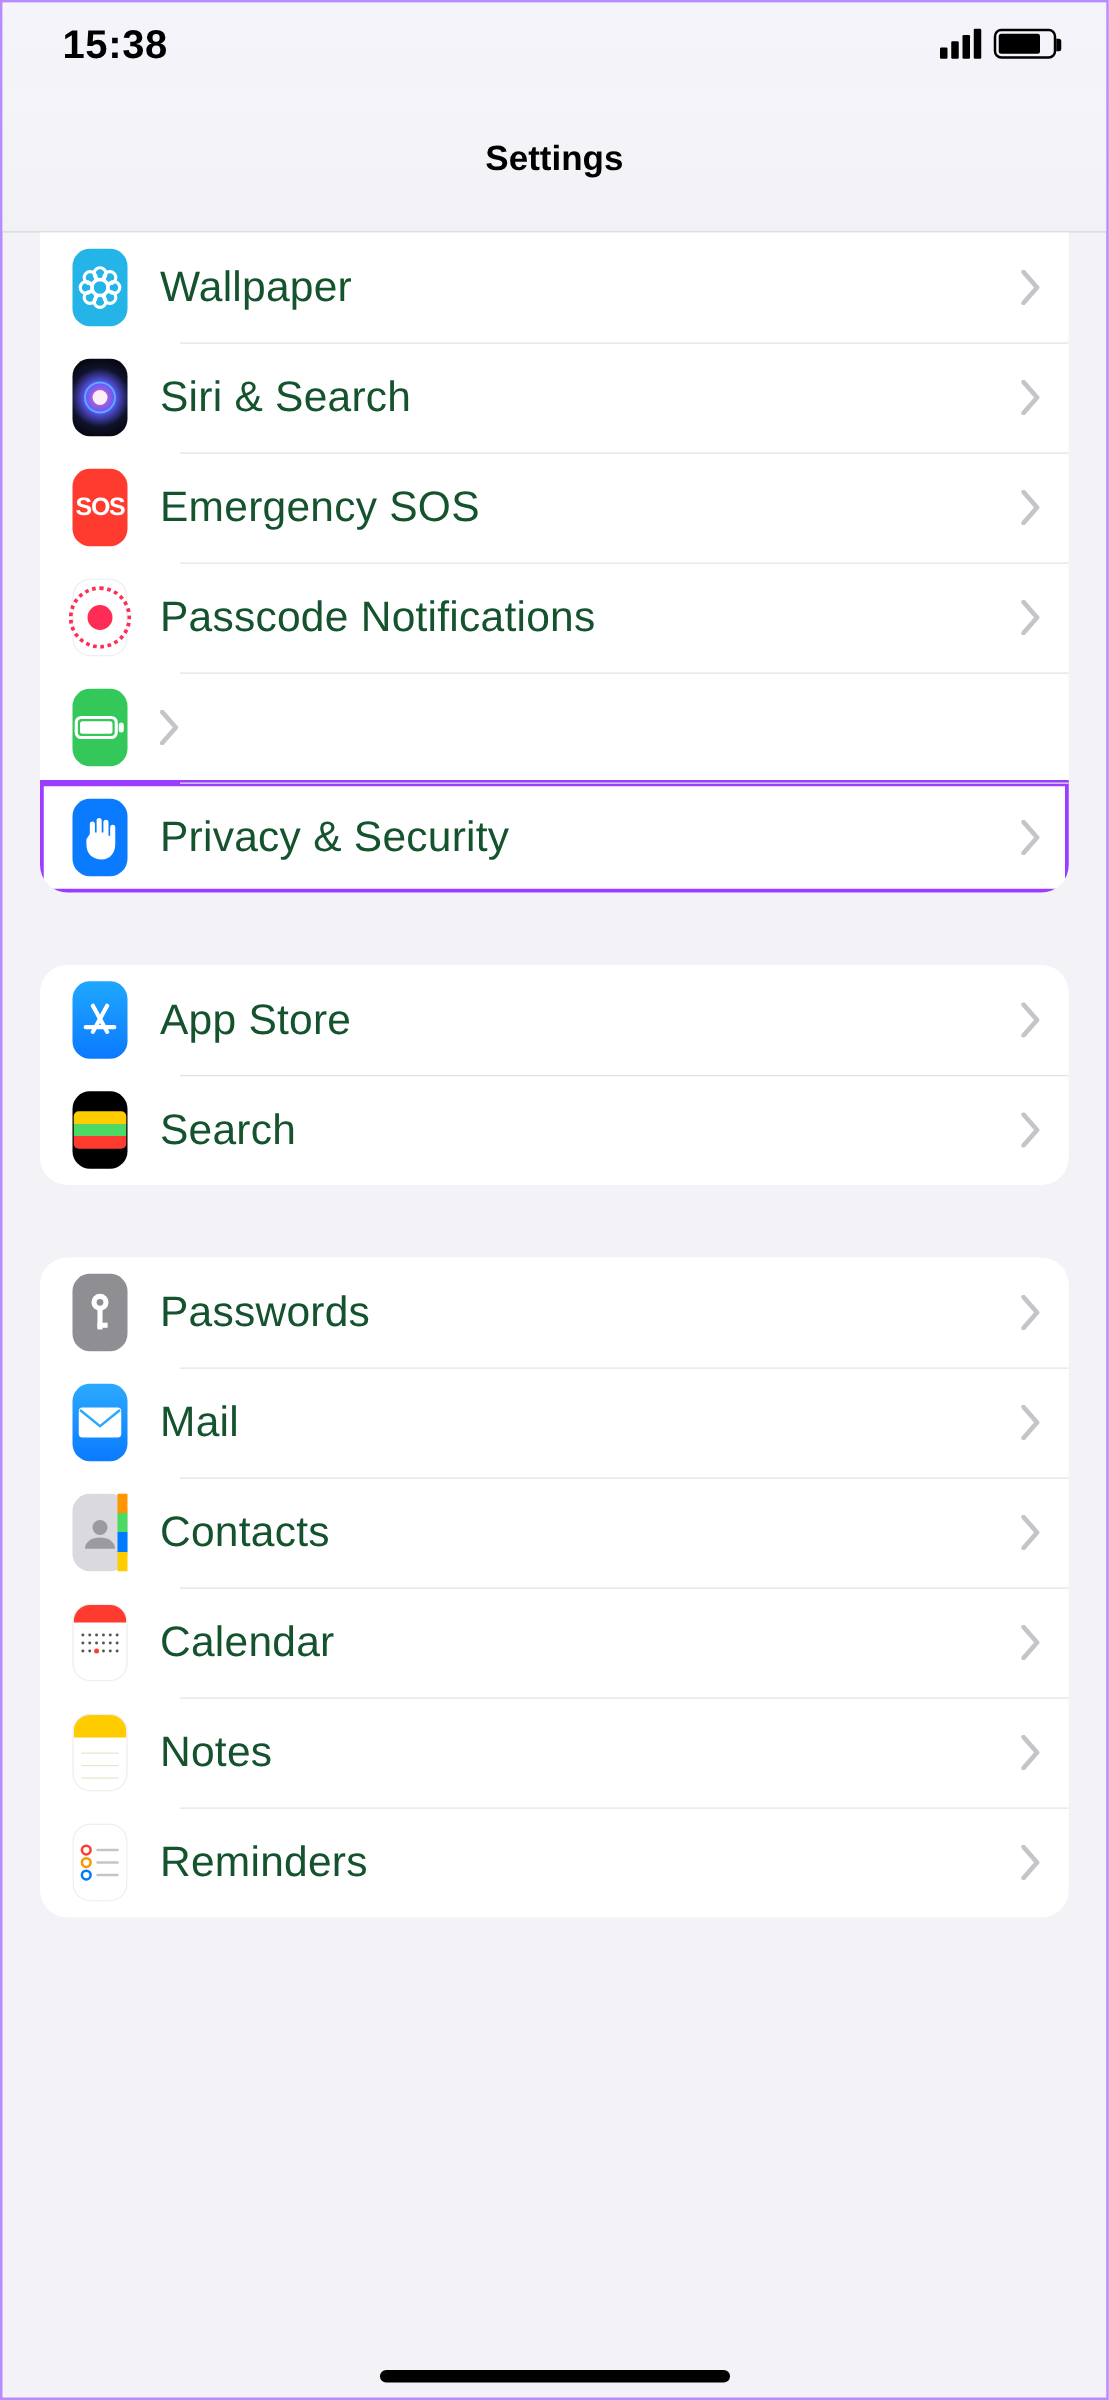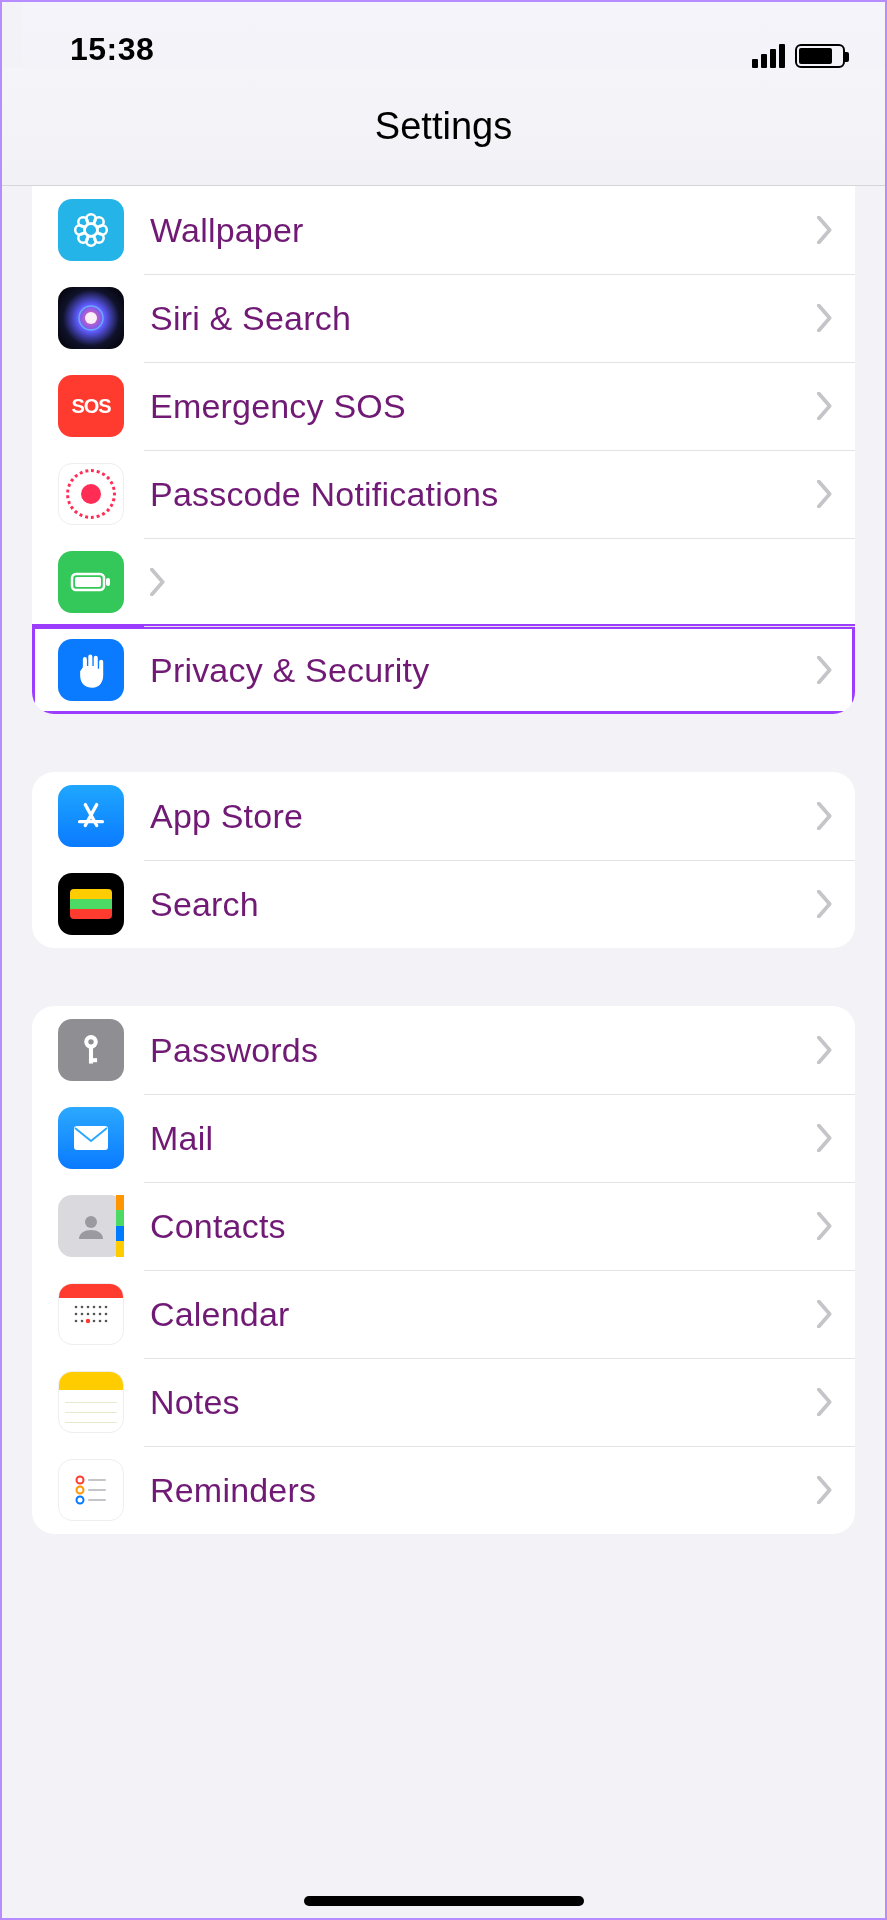--- a/index.html
+++ b/index.html
@@ -12,25 +12,24 @@
     margin: 0 auto;
     position: relative;
     border: 2px solid #b68cff;
     overflow: hidden;
   }
 
   
   .status-bar {
     height: 66px;
     display: flex;
-    align-items: flex-end;
+    align-items: center;
     justify-content: space-between;
     padding: 0 40px 0 48px;
     background: linear-gradient(180deg,#f5f4fb 0%, #f4f3f8 100%);
-    margin-left: 20px;
   }
   .status-time {
     font-size: 32px;
     font-weight: 700;
     letter-spacing: 0.5px;
   }
   .status-right { display:flex; align-items:center; gap:10px; }
   .signal-bars { display:flex; align-items:flex-end; gap:3px; }
   .signal-bars span { width:6px; background:#000; border-radius:1px; }
   .signal-bars span:nth-child(1){height:9px}
@@ -47,21 +46,21 @@
   }
   .battery-fill{ width:78%; height:100%; background:#000; border-radius:2px; }
 
   
   .header {
     height: 118px;
     display:flex; align-items:center; justify-content:center;
     background: linear-gradient(180deg,#f5f4f9 0%, #f2f2f6 100%);
     border-bottom:1px solid #d6d6d9;
   }
-  .header-title { font-size:38px; font-weight:400; }
+  .header-title { font-size:28px; font-weight:700; }
 
   .content { padding: 0 30px 0 30px; }
 
   .group {
     background:#fff;
     border-radius:22px;
     overflow:hidden;
     margin-top: 58px;
   }
   .group.first { margin-top:0; border-radius:0 0 22px 22px; }
@@ -79,29 +78,29 @@
     height:1px; background:#e3e3e7;
   }
   .row.highlight{
     outline:5px solid #9b3cff;
     outline-offset:-3px;
     z-index:2;
     justify-content:center;
   }
 
   .icon-box {
-    width:66px; height:62px; border-radius:14px;
+    width:44px; height:62px; border-radius:14px;
     flex-shrink:0;
     display:flex; align-items:center; justify-content:center;
     margin-right:26px;
     color:#fff;
     font-weight:700;
   }
 
-  .row-label { font-size:34px; flex:1; color:#701a75; letter-spacing:0.2px; }
+  .row-label { font-size:34px; flex:1; color:#14532d; letter-spacing:0.2px; }
 
   .chevron {
     width:16px; height:28px; flex-shrink:0;
   }
   .chevron svg { display:block; }
 
   
   .bg-wallpaper{background:#25b4e8}
   .bg-siri{background:radial-gradient(circle at 50% 50%, #ff5fa2 0%, #5f5cff 30%, #10122a 62%, #000 100%)}
   .bg-faceid{background:#34c759}

